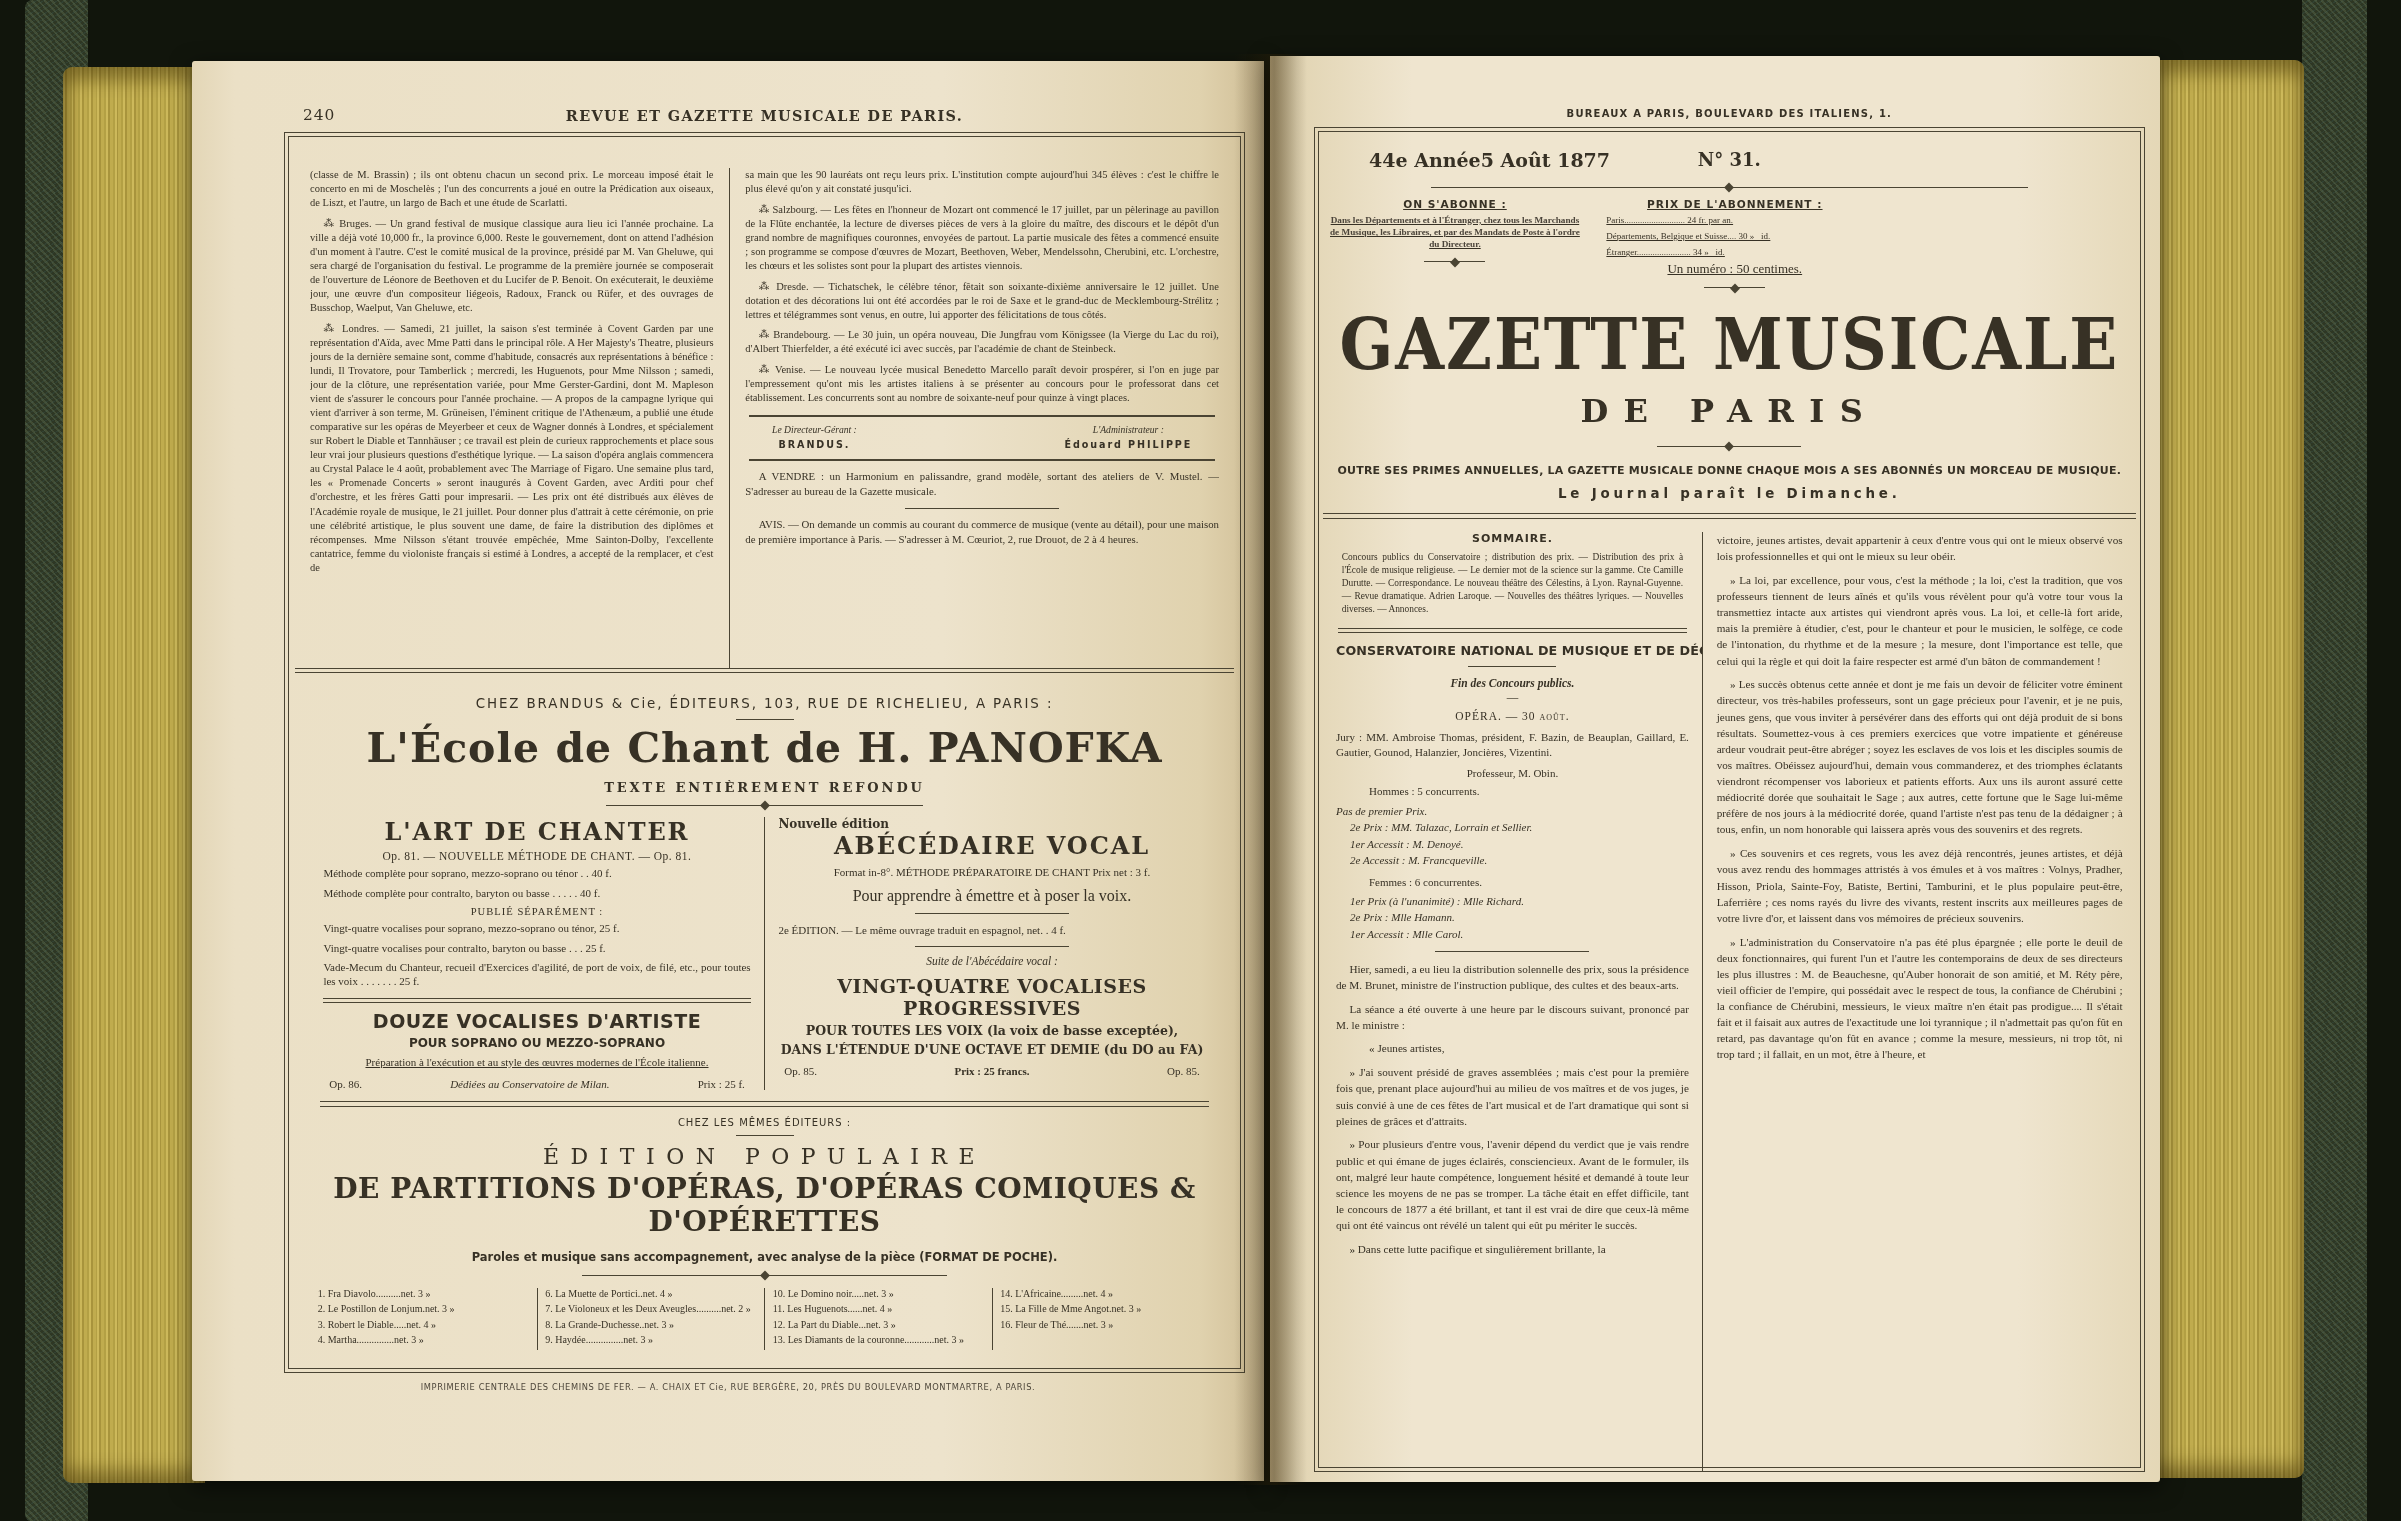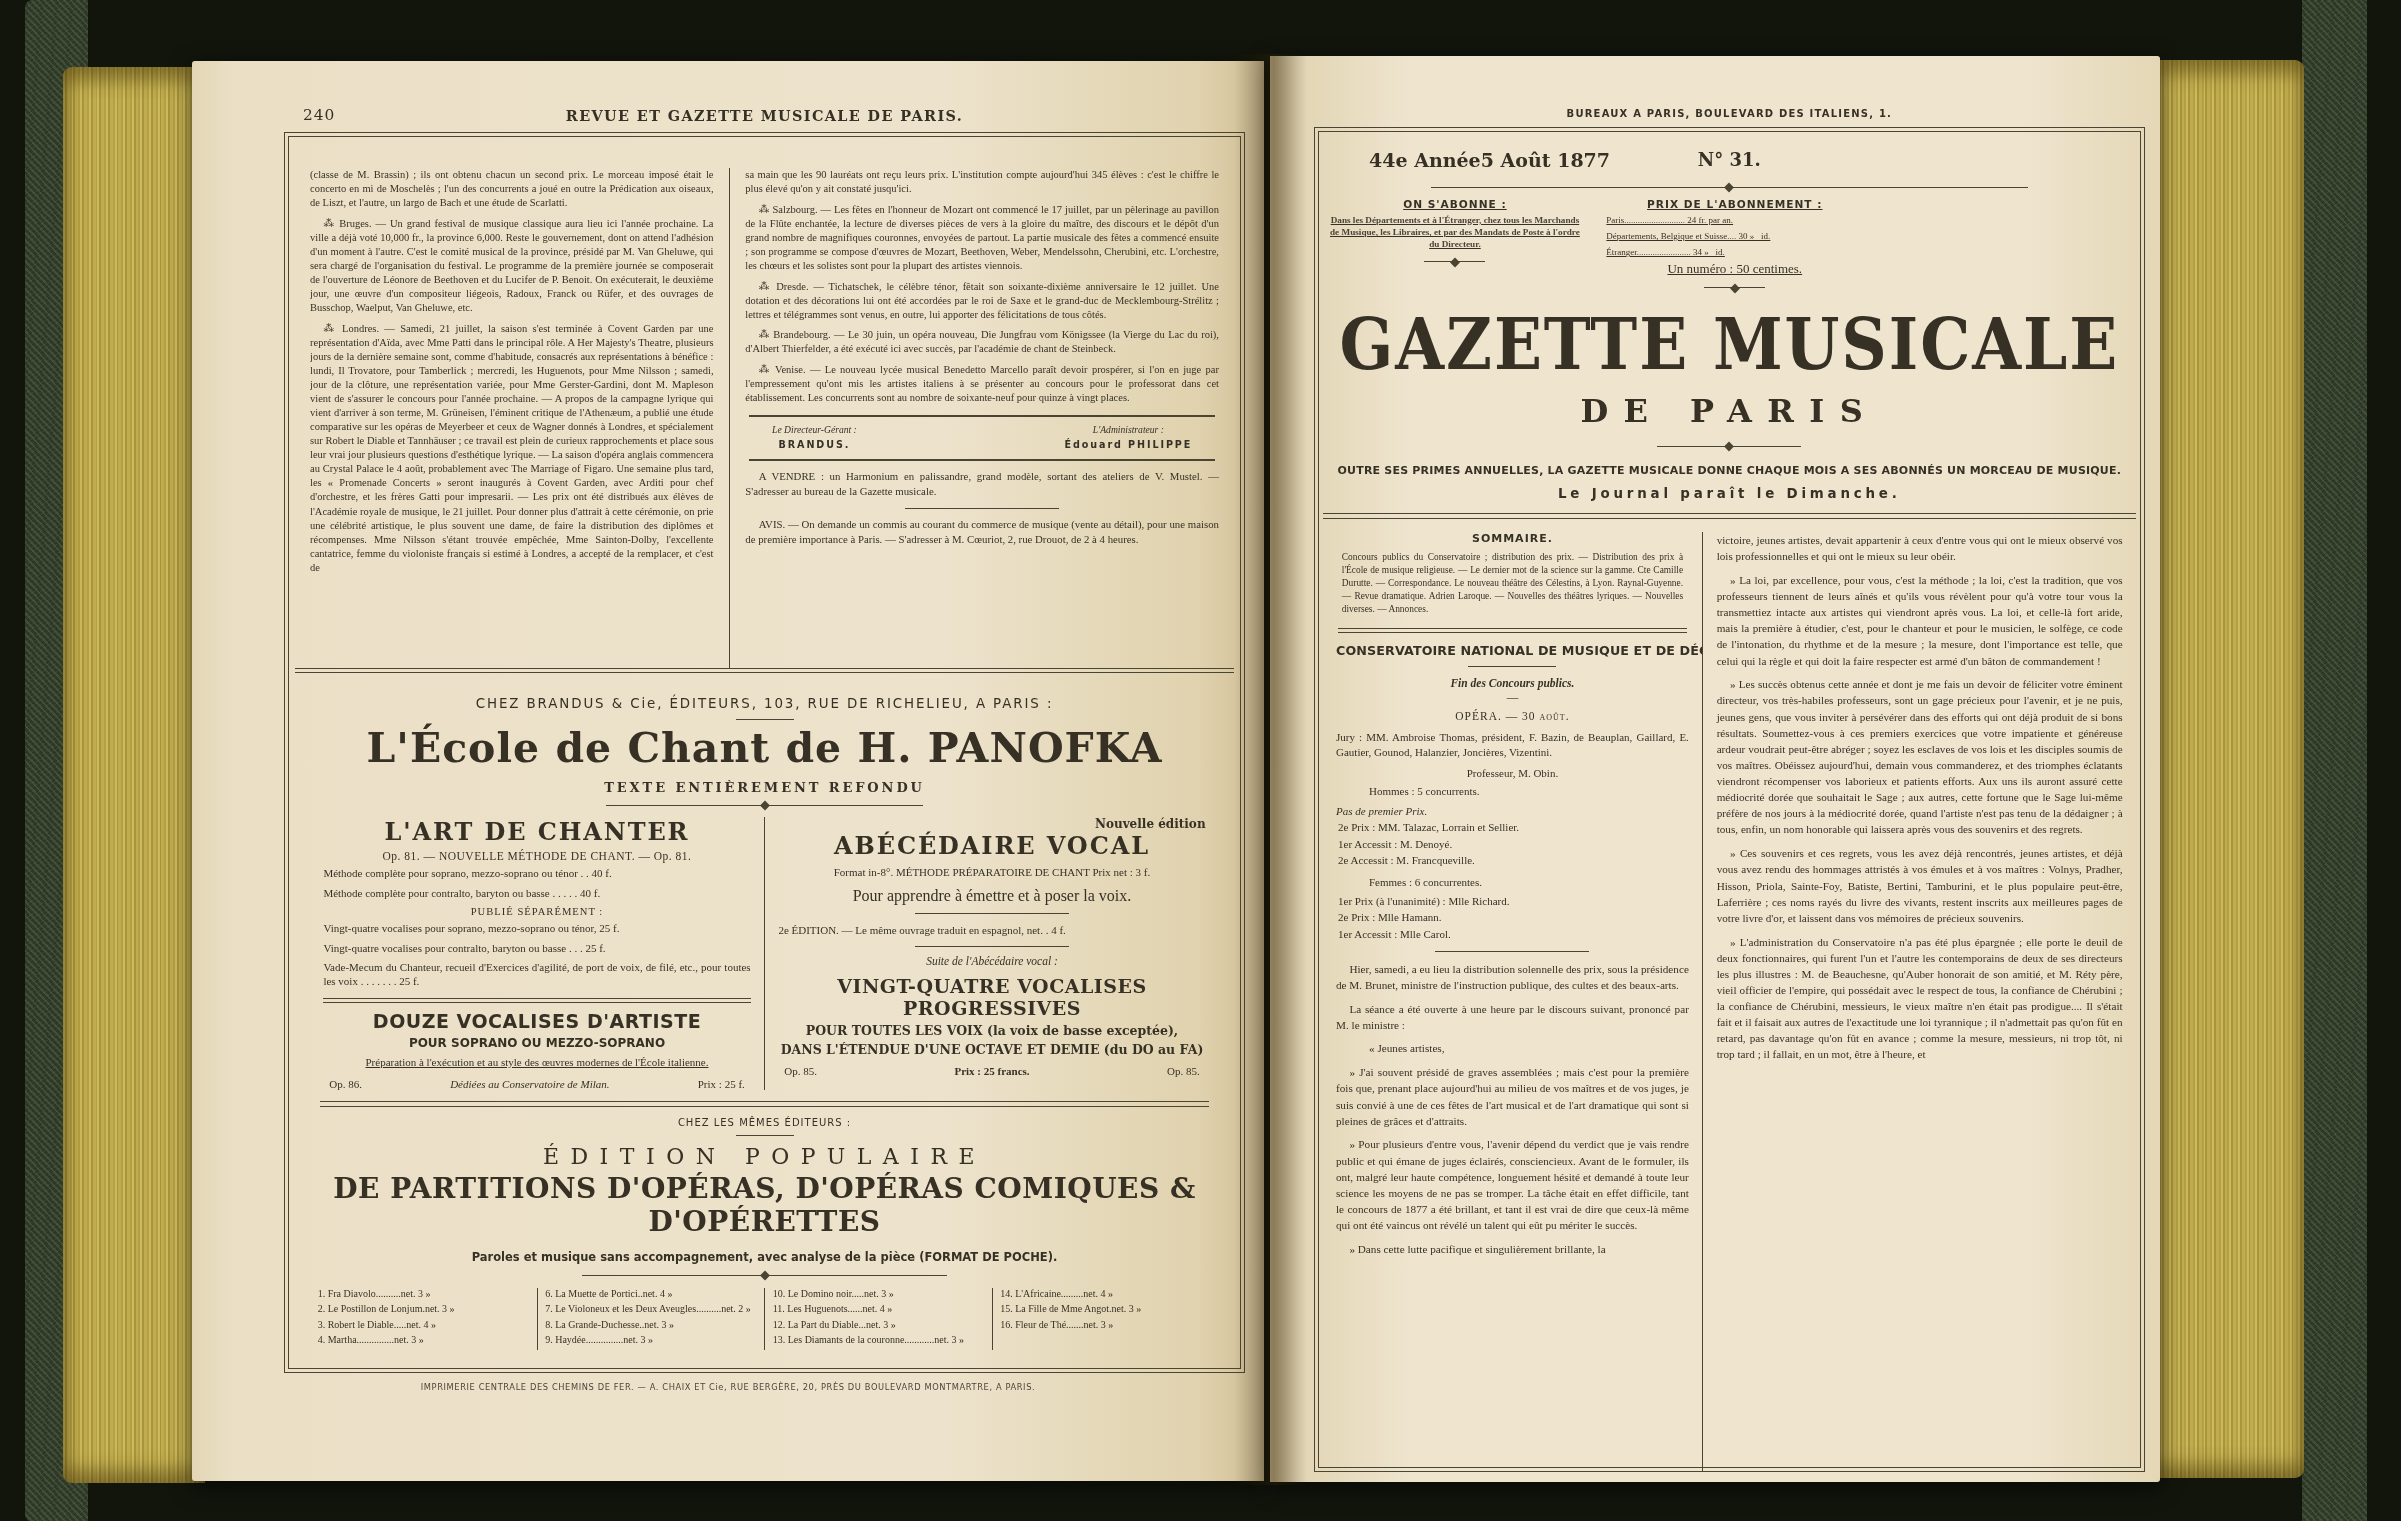--- a/index.html
+++ b/index.html
@@ -80,21 +80,21 @@
   .ad-head-line{width:58px;border-top:1.5px solid var(--rule);margin:7.7px auto 3.8px;}
   .ad-ne{font-family:var(--slab);font-size:24px;letter-spacing:10.6px;margin-top:5.8px;}
   .ad-title{font-family:var(--slab);font-weight:bold;font-size:41px;letter-spacing:1px;margin-top:1.9px;}
   .ad-sub{font-family:var(--slab);font-weight:bold;font-size:13px;letter-spacing:2.9px;margin-top:7.7px;}
   .ad .orn{width:317px;}
   .ad-cols{display:flex;text-align:left;margin-top:3.8px;}
   .ad-col{width:50%;padding:0 13.4px;}
   .ad-col+ .ad-col{border-left:1px solid var(--rule);}
   .ad-h1{font-family:var(--slab);font-weight:bold;font-size:24px;text-align:center;letter-spacing:1.9px;}
   .ad-op{font-size:11.5px;text-align:center;margin-top:3.8px;letter-spacing:0.5px;}
-  .ad-ne2{font-family:var(--slab);font-weight:bold;font-size:12px;text-align:right;}
+  .ad-ne2{font-family:var(--slab);font-weight:bold;font-size:12px;text-align:left;}
   p.ad-item{margin:4.8px 0 0;font-size:11px;line-height:1.3;text-align:justify;}
   .ad-pub{font-size:10.6px;text-align:center;letter-spacing:1px;margin-top:5.8px;}
   .ad-big{font-size:16px;text-align:center;margin-top:7.7px;}
   .ad-it{font-style:italic;text-align:center;font-size:11.5px;margin-top:5.8px;}
   .ad-h2{font-family:var(--sans);font-weight:bold;font-size:19px;text-align:center;letter-spacing:0.5px;margin-top:7.7px;}
   .ad-h2.serif{font-family:var(--slab);font-size:19px;}
   .ad-h3{font-family:var(--sans);font-weight:bold;font-size:12px;text-align:center;margin-top:3.8px;}
   .ad-h3.lite{font-family:var(--slab);font-weight:bold;font-size:12.5px;}
   .ad-desc{font-size:11px;text-align:center;margin-top:4.8px;line-height:1.3;text-decoration:underline;}
   .ad-oprow{display:flex;justify-content:space-between;align-items:baseline;margin-top:8.6px;font-size:11px;padding:0 5.8px;}
@@ -142,21 +142,21 @@
   p.som-x{margin:5.8px 5.8px 0;font-size:9.4px;line-height:1.4;text-align:justify;}
   .acol1 .rule1{margin:11.5px 1.9px 9.6px;}
   .art-title{text-align:center;font-family:var(--sans);font-weight:bold;font-size:12.7px;white-space:nowrap;letter-spacing:0.1px;}
   .art-sub{text-align:center;font-style:italic;font-weight:bold;font-size:11.5px;margin-top:9.6px;}
   .art-sec{text-align:center;font-size:11.5px;letter-spacing:1px;margin-top:7.7px;font-variant:small-caps;}
   p.jury{margin:7.7px 0 0;font-size:11px;line-height:1.4;text-align:justify;}
   .prof{text-align:center;font-size:11px;margin-top:5.8px;}
   .res{font-size:11px;line-height:1.5;}
   .res-group{margin:4.8px 0 2.9px 33px;}
   .res-it{font-style:italic;margin-top:2.9px;}
-  .res-plain{margin-left:2px;}
+  .res-plain{margin-left:14px;font-style:italic;}
 </style>
 </head>
 <body>
 
 <div class="stage">
   <div class="cover cover-left"></div>
   <div class="cover cover-right"></div>
   <div class="edge edge-left"></div>
   <div class="edge edge-right"></div>
 

